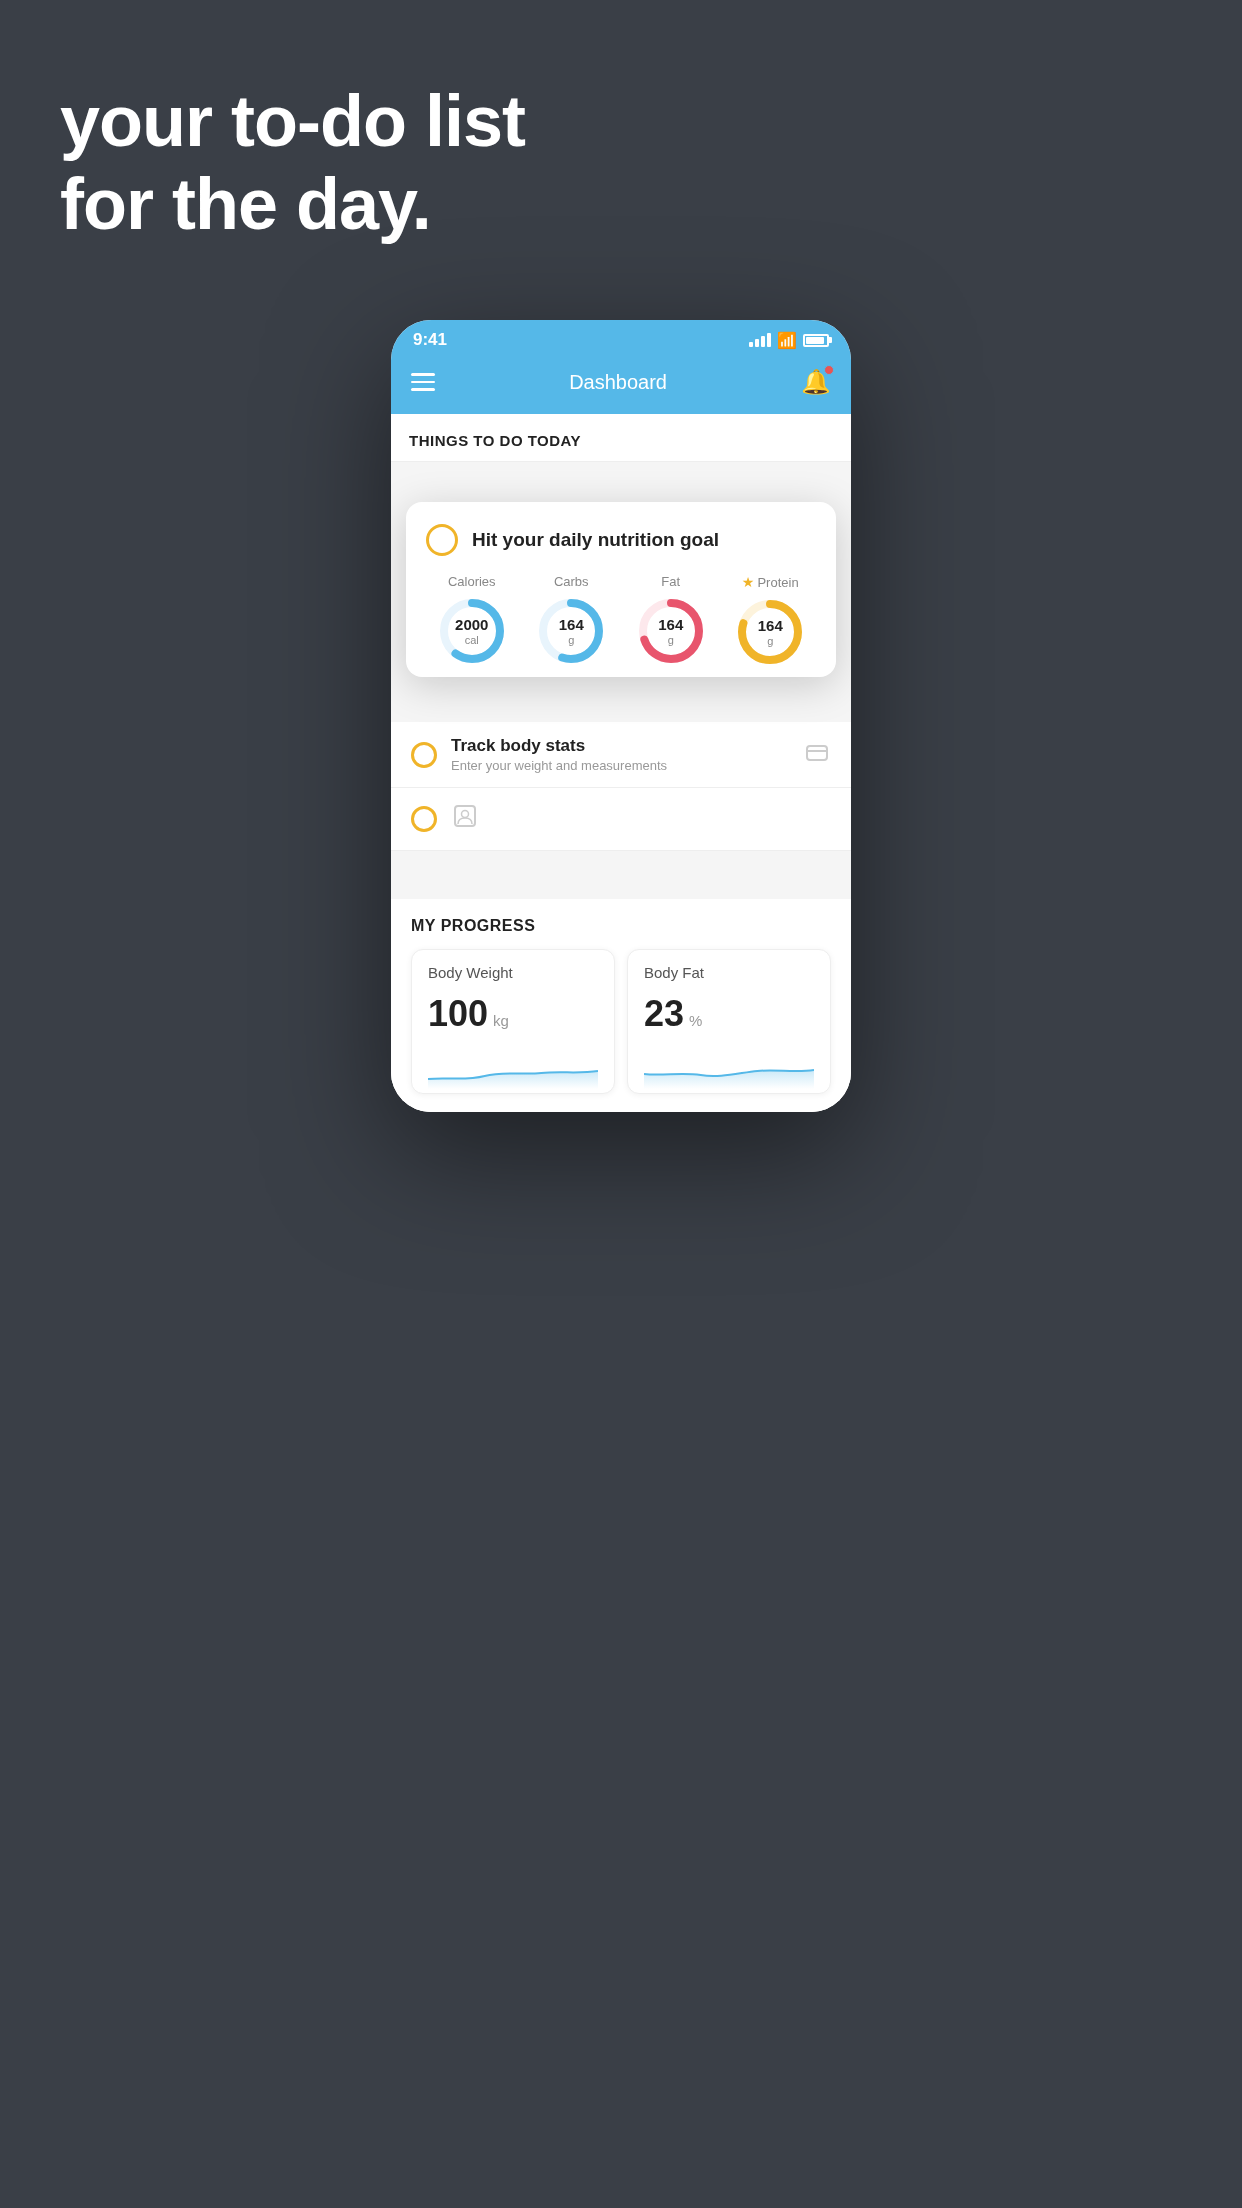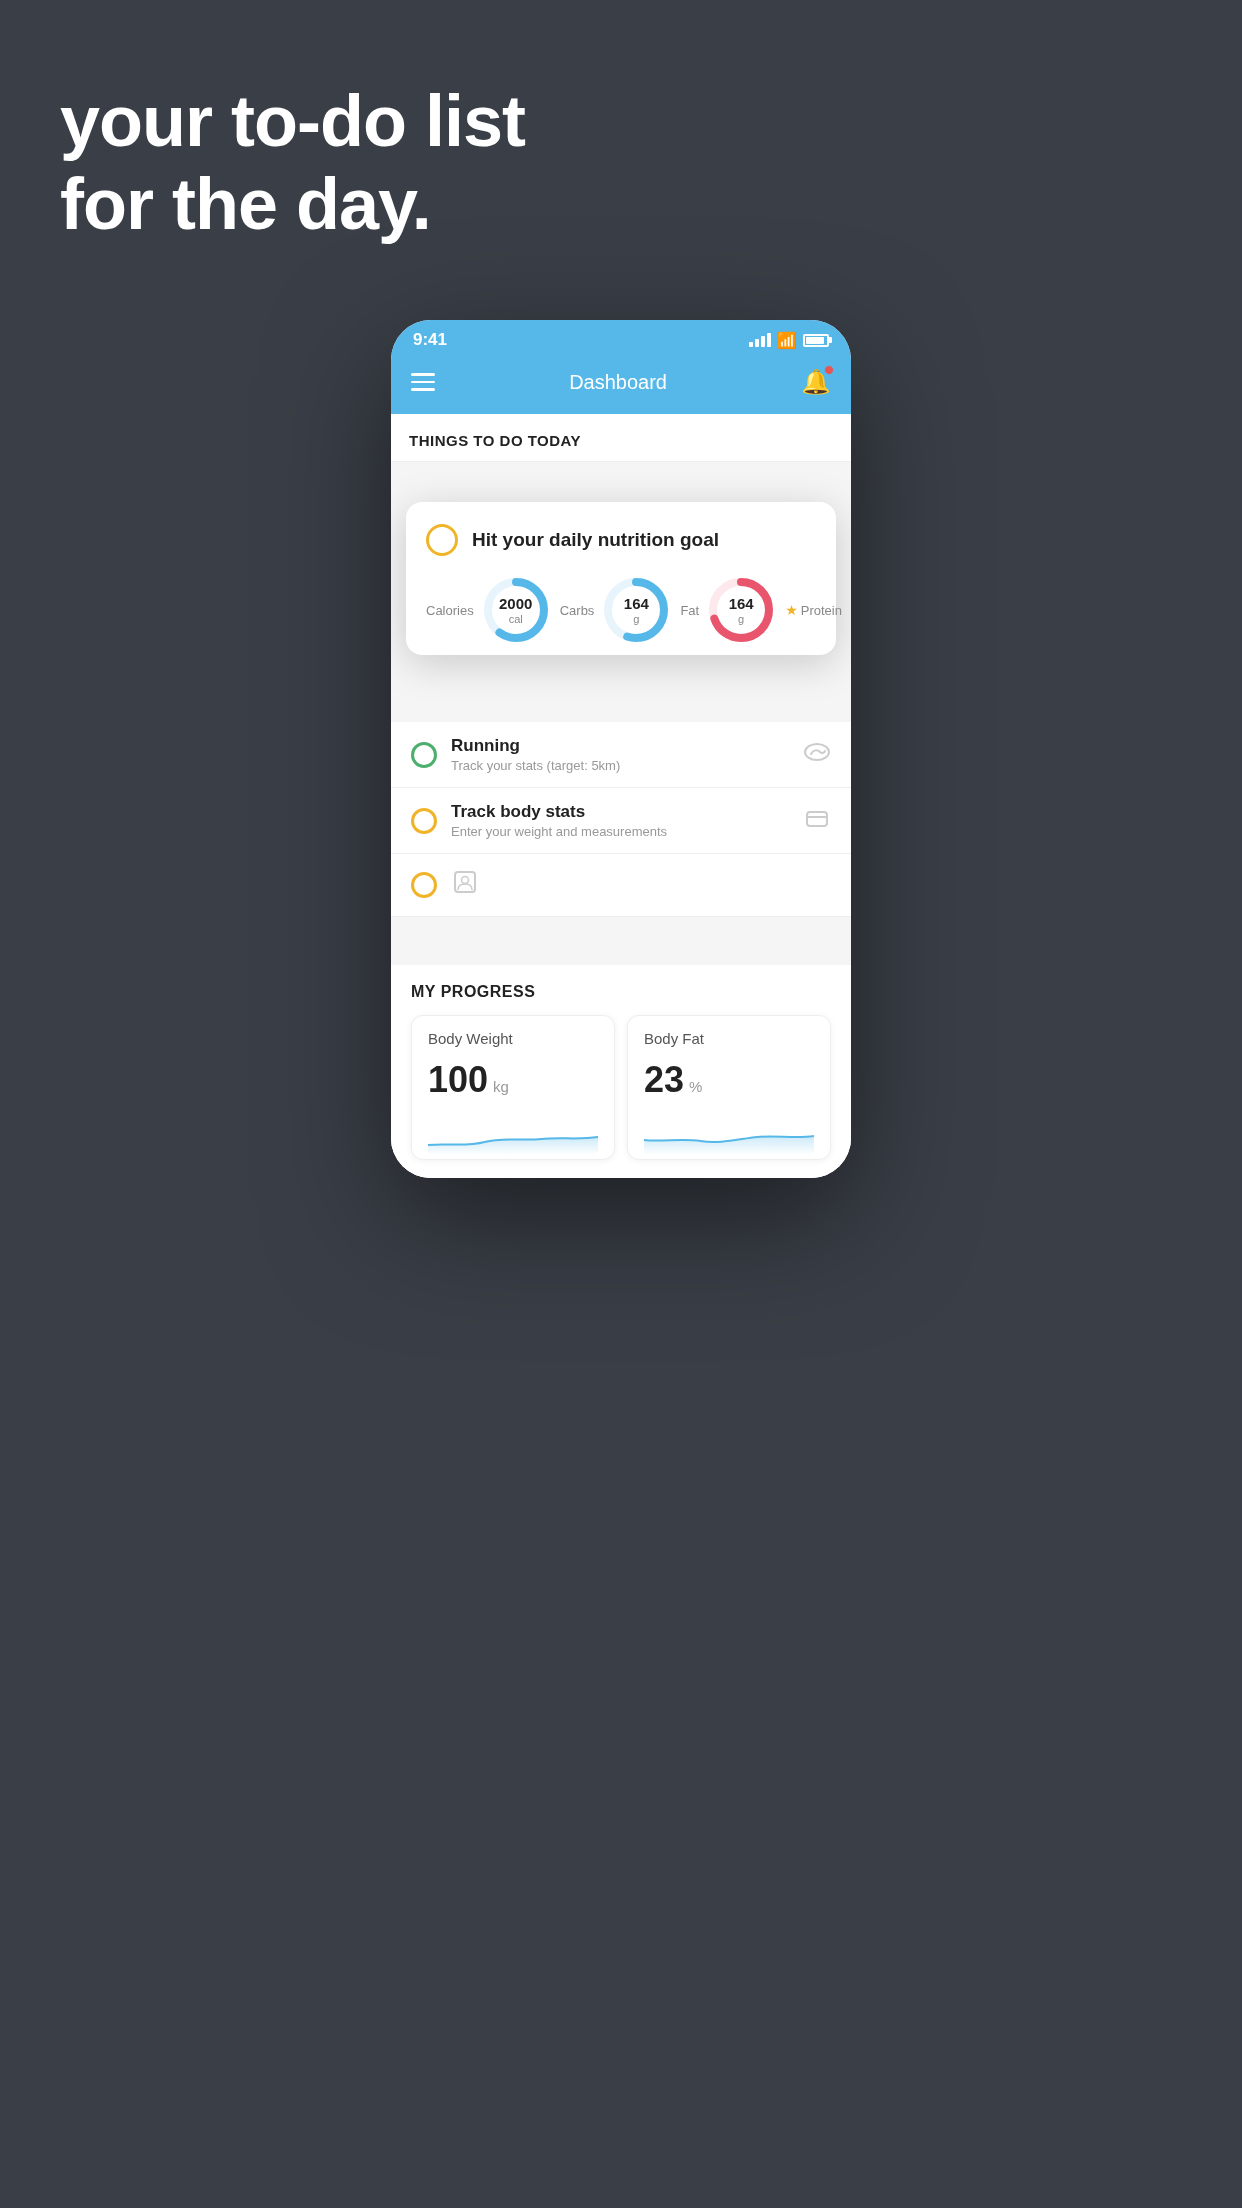--- a/index.html
+++ b/index.html
@@ -204,21 +204,21 @@
     }
 
     .nutrition-goals {
       display: flex;
       justify-content: space-around;
       gap: 8px;
     }
 
     .nutrition-item {
       display: flex;
-      flex-direction: row;
+      flex-direction: column;
       align-items: center;
       gap: 6px;
     }
 
     .nutrition-label {
       font-size: 13px;
       color: #888;
     }
 
     .star-label {
@@ -487,33 +487,20 @@
               </div>
             </div>
           </div>
 
         </div>
       </div>
     </div>
 
     <div class="todo-list">
 
-      <div class="todo-item">
-        <div class="todo-circle green"></div>
-        <div class="todo-text">
-          <div class="todo-title">Running</div>
-          <div class="todo-subtitle">Track your stats (target: 5km)</div>
-        </div>
-        <div class="todo-icon">
-          <svg width="28" height="28" viewBox="0 0 28 28" fill="none">
-            <ellipse cx="14" cy="14" rx="12" ry="8" stroke="#ccc" stroke-width="2" fill="none"></ellipse>
-            <path d="M8 16 C10 12, 14 11, 17 14 C19 16, 21 15, 22 13" stroke="#ccc" stroke-width="2" fill="none" stroke-linecap="round"></path>
-          </svg>
-        </div>
-      </div>
 
       <div class="todo-item">
         <div class="todo-circle yellow"></div>
         <div class="todo-text">
           <div class="todo-title">Track body stats</div>
           <div class="todo-subtitle">Enter your weight and measurements</div>
         </div>
         <div class="todo-icon">
           <svg width="28" height="28" viewBox="0 0 28 28" fill="none">
             <rect x="4" y="8" width="20" height="14" rx="3" stroke="#ccc" stroke-width="2" fill="none"></rect>

